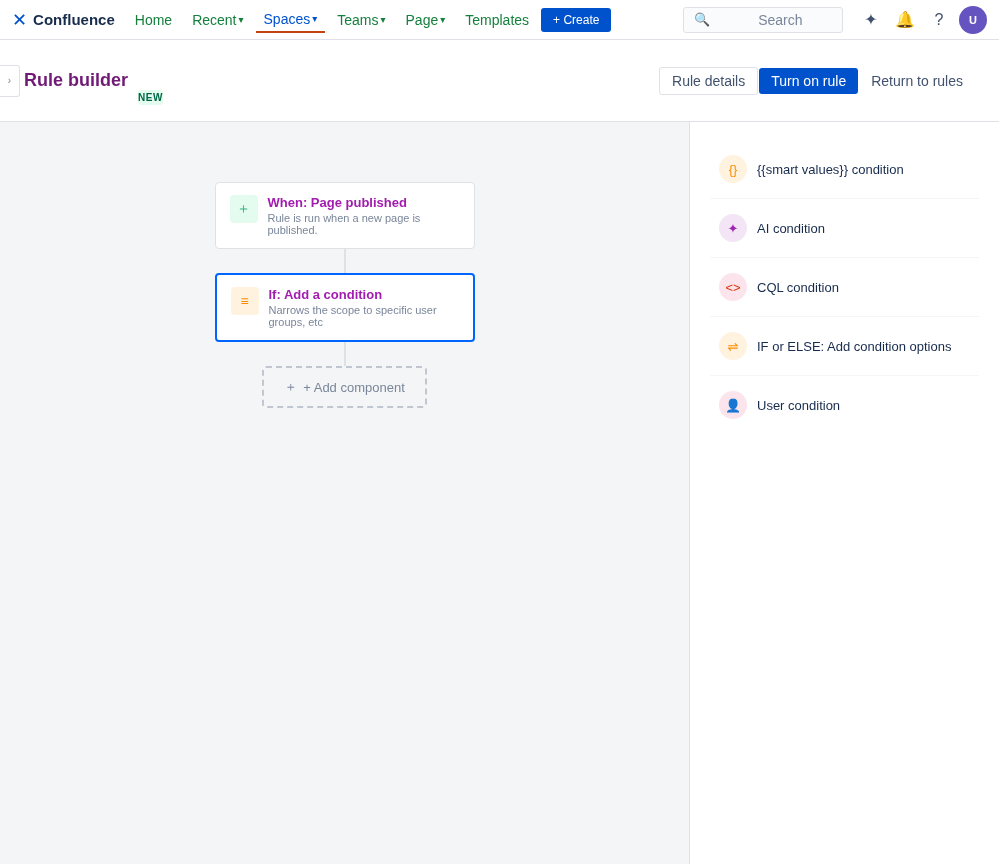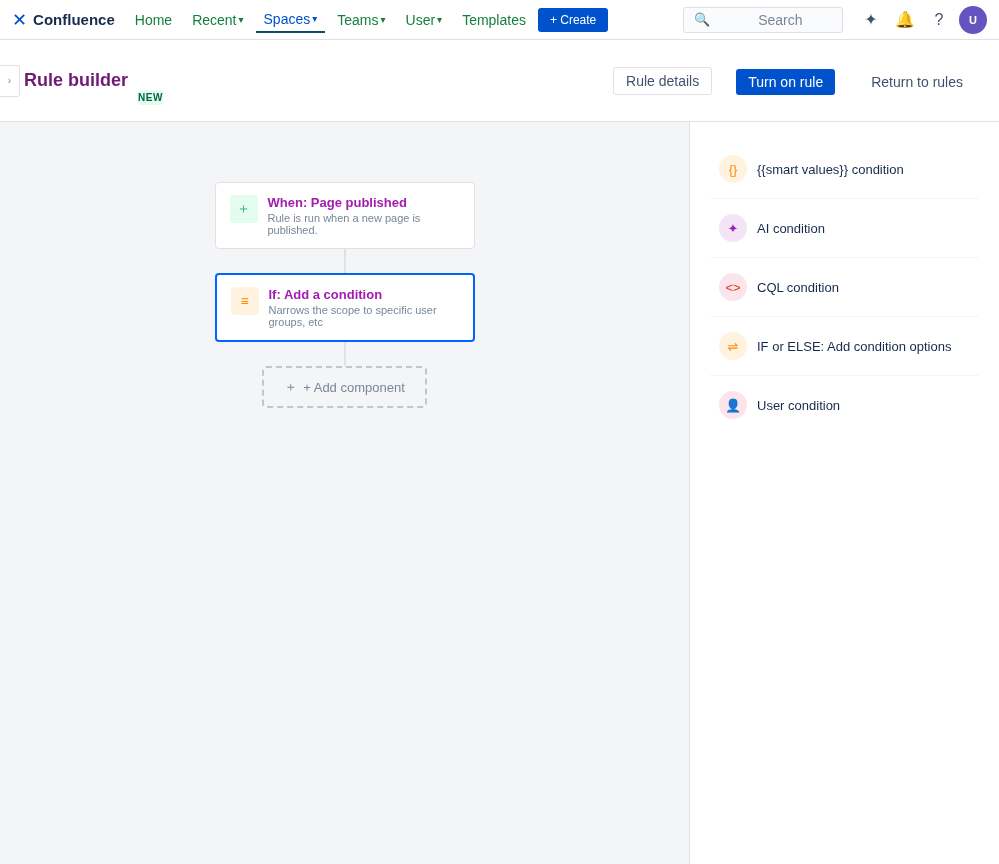--- a/index.html
+++ b/index.html
@@ -13,21 +13,21 @@
     }
     .nav-logo { display: flex; align-items: center; gap: 6px; margin-right: 8px; }
     .nav-logo-icon { color: #0052cc; font-size: 18px; }
     .nav-logo-text { font-weight: 600; font-size: 15px; color: #172b4d; }
     .nav-item {
       padding: 4px 8px; border-radius: 3px; cursor: pointer;
       color: #15803d; font-size: 14px; white-space: nowrap;
       display: flex; align-items: center; gap: 2px;
       text-decoration: none;
     }
-    .nav-item.active { color: #0052cc; border-bottom: 2px solid #0c4a6e; border-radius: 0; }
+    .nav-item.active { color: #0052cc; border-bottom: 2px solid #c2410c; border-radius: 0; }
     .nav-search {
       margin-left: auto; display: flex; align-items: center;
       border: 1px solid #dfe1e6; border-radius: 3px;
       background: #fafbfc; padding: 4px 10px; gap: 6px;
       width: 160px; cursor: text;
     }
     .nav-search-icon { color: #7a869a; font-size: 13px; }
     .nav-search-text { color: #7a869a; font-size: 14px; margin-left: 42px; }
     .nav-right { display: flex; align-items: center; gap: 6px; margin-left: 10px; }
     .nav-icon-btn {
@@ -63,21 +63,21 @@
       position: relative;
     }
     .page-title-area { display: flex; align-items: center; gap: 10px; }
     .page-title { font-size: 18px; font-weight: 600; color: #701a75; }
     .page-badge {
       background: #e3fcef; color: #006644; font-size: 10px;
       font-weight: 700; padding: 2px 0; border-radius: 3px; text-transform: uppercase;
       letter-spacing: 0.5px;
       margin-top: 34px;
     }
-    .page-actions { display: flex; align-items: flex-end; gap: 24px; }
+    .page-actions { display: flex; align-items: center; gap: 1px; }
     .btn-rule-details {
       background: none; border: 1px solid #dfe1e6; color: #42526e;
       padding: 5px 12px; border-radius: 3px; cursor: pointer; font-size: 14px;
     }
     .btn-turn-on {
       background: #0052cc; color: white; border: none;
       padding: 5px 12px; border-radius: 3px; cursor: pointer; font-size: 14px;
       font-weight: 500;
     }
     .btn-return {
@@ -183,21 +183,21 @@
   </a>
   <a class="nav-item active">
     <span>Spaces</span>
     <span class="chevron">▾</span>
   </a>
   <a class="nav-item">
     <span>Teams</span>
     <span class="chevron">▾</span>
   </a>
   <a class="nav-item">
-    <span>User</span>
+    <span>Page</span>
     <span class="chevron">▾</span>
   </a>
   <a class="nav-item">Templates</a>
   <button class="nav-create">+ Create</button>
 
   <div class="nav-search">
     <span class="nav-search-icon">🔍</span>
     <span class="nav-search-text">Search</span>
   </div>
 

